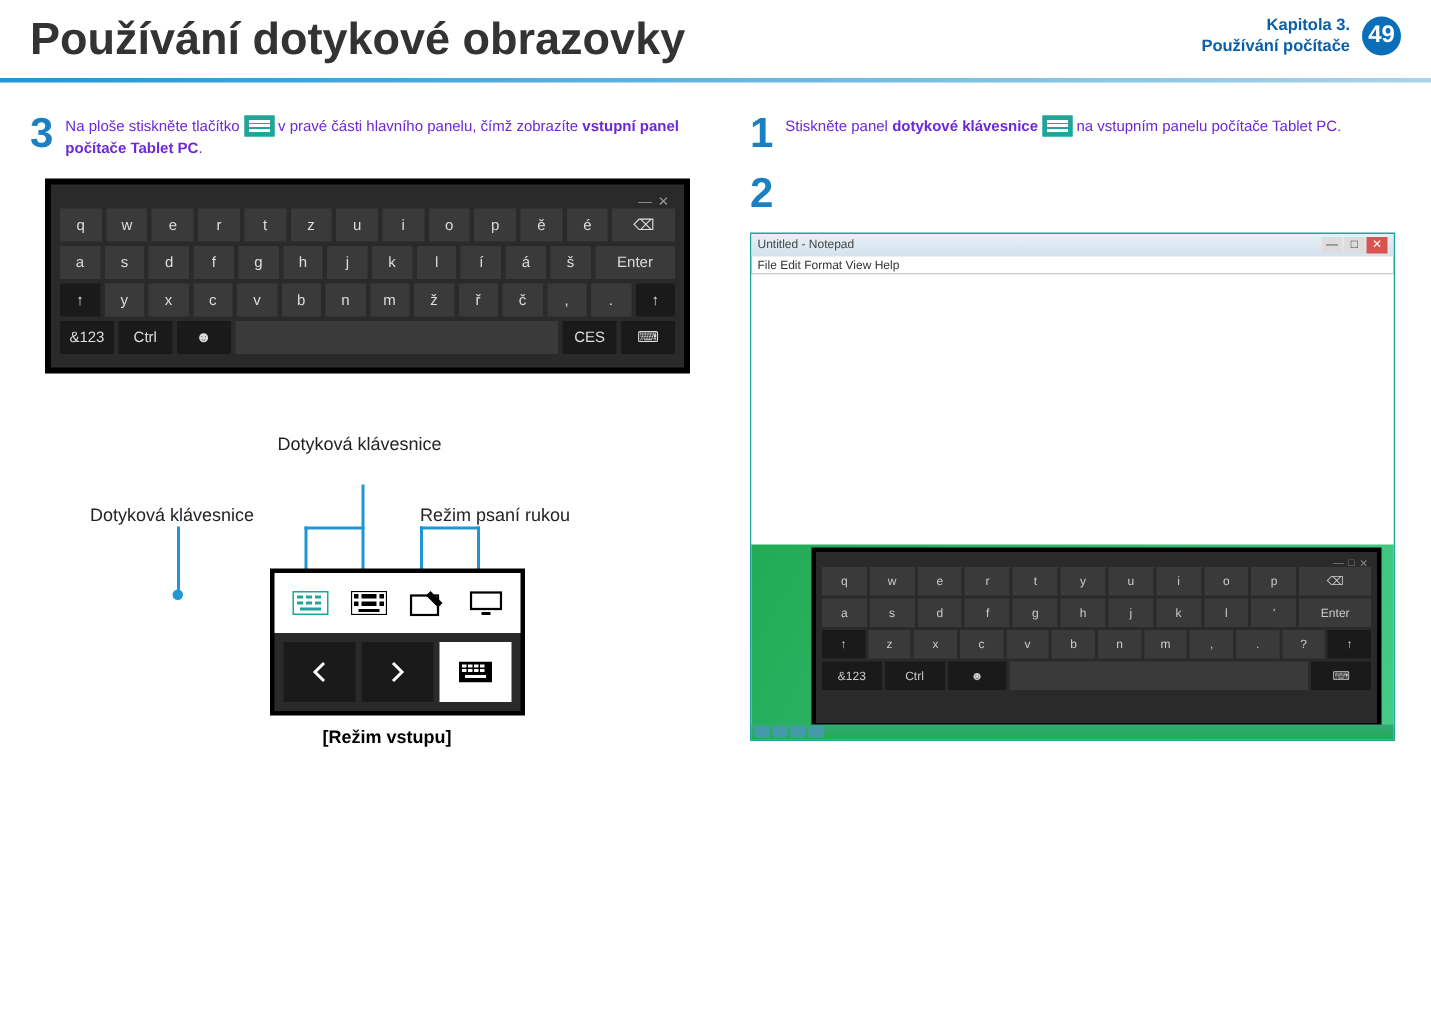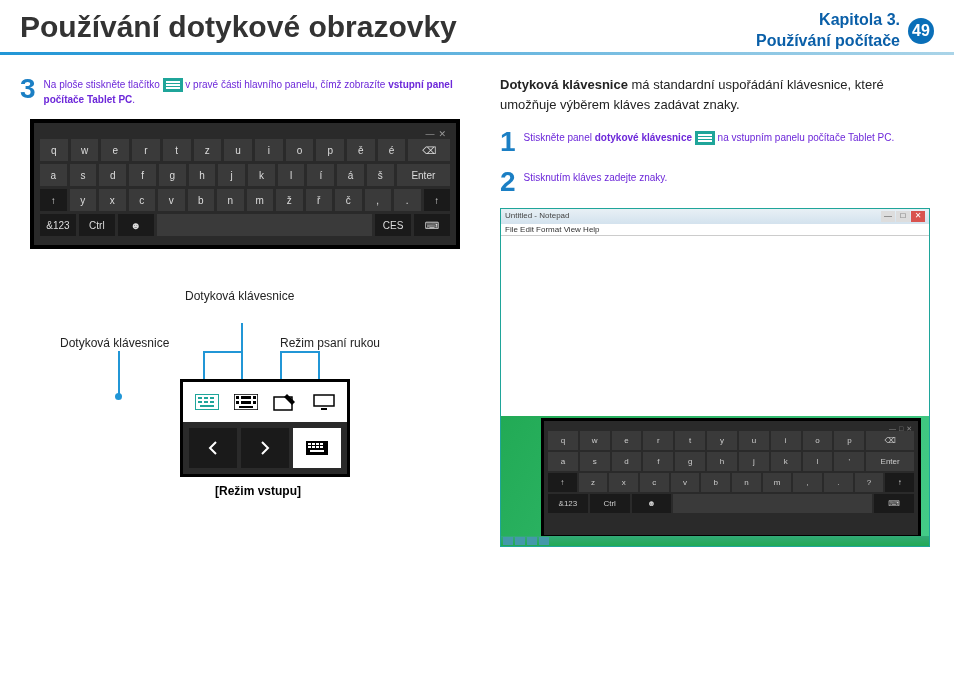--- a/index.html
+++ b/index.html
@@ -25,21 +25,21 @@
   color: #333;
   padding-bottom: 8px;
 }
 .header-right {
   text-align: right;
   display: flex;
   align-items: center;
   gap: 8px;
 }
 .chapter {
-  font-size: 16px;
+  font-size: 11px;
   color: #0a5fa8;
   font-weight: bold;
   line-height: 1.3;
 }
 .page-badge {
   width: 26px;
   height: 26px;
   background: #0a6fb8;
   color: #fff;
   border-radius: 50%;
@@ -381,37 +381,33 @@
                 <rect x="4" y="9" width="14" height="2" fill="#fff"></rect>
               </svg>
           </div>
         </div>
       </div>
       <div class="caption">[Režim vstupu]</div>
     </div>
   </div>
 
   <div class="col">
-    <div class="para">
-      <b>Dotyková klávesnice</b><span> má standardní uspořádání klávesnice, které umožňuje výběrem kláves zadávat znaky.</span>
-    </div>
 
     <div class="step">
       <div class="step-num">1</div>
       <div class="step-body">
         <span>Stiskněte panel </span>
         <b>dotykové klávesnice</b>
         <span> </span><span class="kbd-icon"></span>
         <span> na vstupním panelu počítače Tablet PC.</span>
       </div>
     </div>
 
     <div class="step">
       <div class="step-num">2</div>
-      <div class="step-body">Stisknutím kláves zadejte znaky.</div>
     </div>
 
     <div class="screenshot">
       <div class="ss-titlebar">
         <span>Untitled - Notepad</span>
         <span class="btns">
             <span>—</span>
             <span>□</span>
             <span class="red">✕</span>
           </span>

